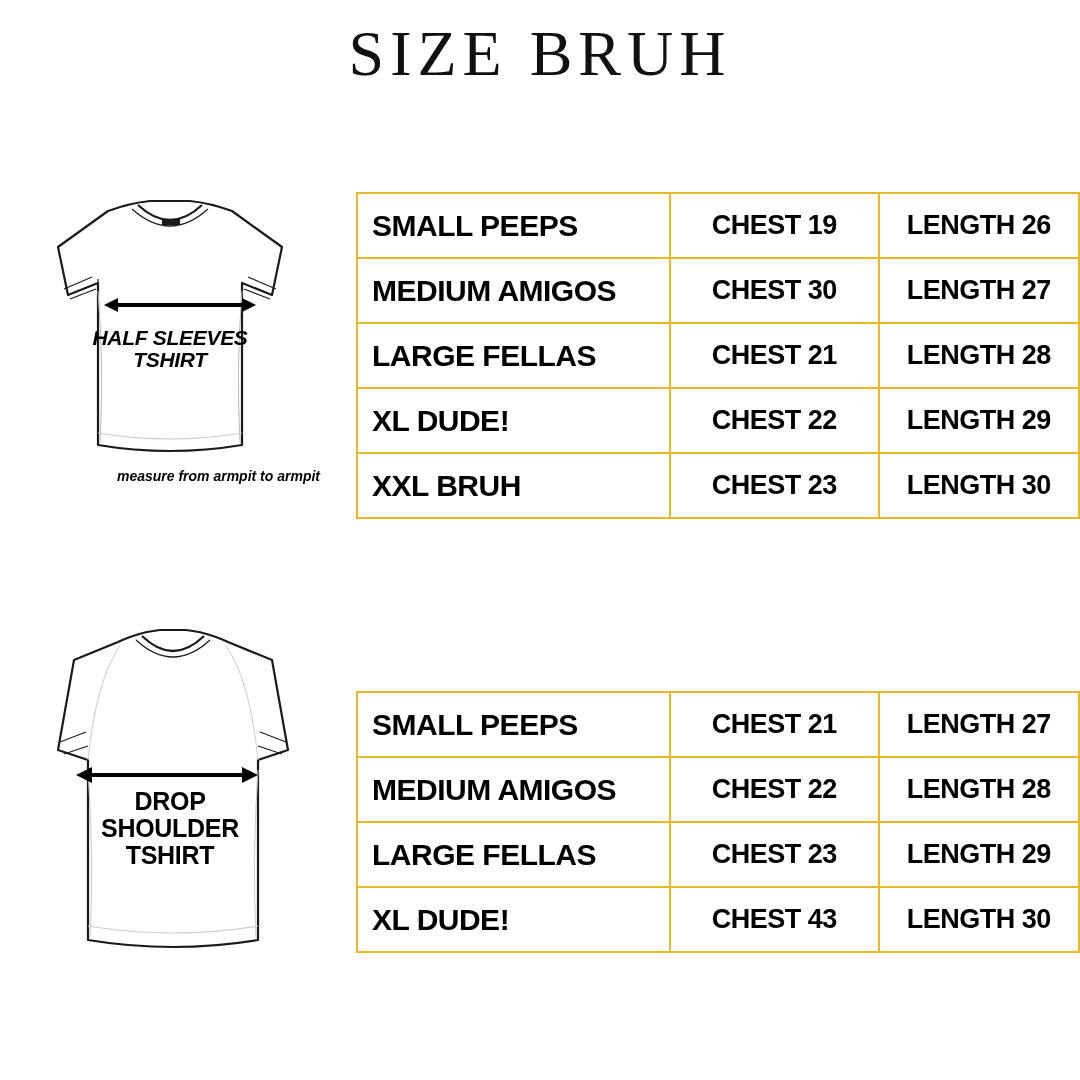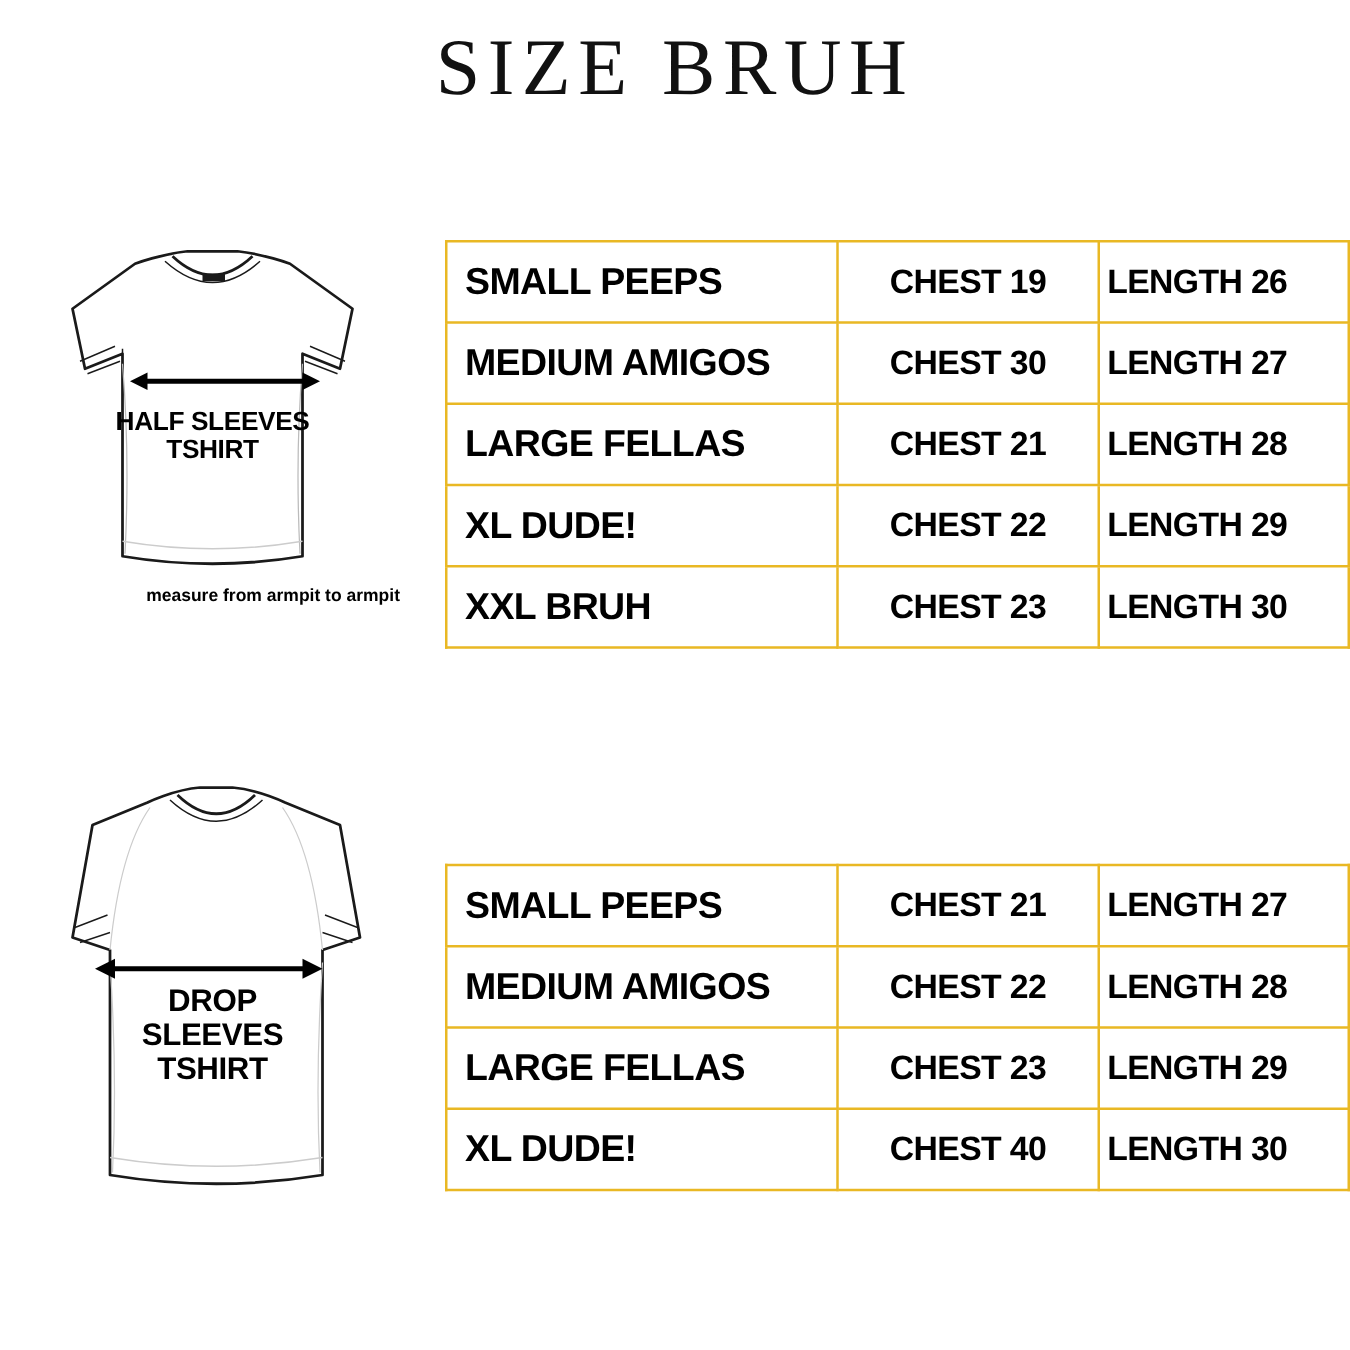--- a/index.html
+++ b/index.html
@@ -57,20 +57,21 @@
   table.size-table td.c-chest {
     width: 196px;
     font-size: 27px;
     text-align: center;
     letter-spacing: -0.5px;
     padding: 0 12px;
   }
   table.size-table td.c-length {
     width: 196px;
     font-size: 27px;
+    text-align: center;
     letter-spacing: -0.5px;
     padding: 0 6px;
   }
   table.size-table tr {
     height: 65px;
   }
 
   
   .shirt-wrap {
     position: relative;
@@ -93,21 +94,21 @@
     font-size: 14px;
     color: #000000;
   }
 </style>
 </head>
 <body>
 
 <div class="page-title">SIZE BRUH</div>
 
 <div class="block" style="left:20px; top:195px; width:300px; height:300px;">
-  <div class="shirt-wrap" style="width:300px;height:300px;">
+  <div class="shirt-wrap" style="width:300px;height:300px;font-style:italic;">
     <svg width="300" height="300" viewBox="0 0 300 300">
 
       <path d="M88,16 C88,16 110,8 130,6 L170,6 C190,8 212,16 212,16
                L262,52 L252,100 L222,88 L222,250
                Q150,262 78,250 L78,88 L48,100 L38,52 Z" fill="#ffffff" stroke="#1a1a1a" stroke-width="2.2" stroke-linejoin="round"></path>
 
       <path d="M118,10 Q150,40 182,10" fill="none" stroke="#1a1a1a" stroke-width="2.2"></path>
       <path d="M112,14 Q150,48 188,14" fill="none" stroke="#1a1a1a" stroke-width="1.2"></path>
 
       <path d="M78,88 L78,84" stroke="#1a1a1a" stroke-width="1.2"></path>
@@ -194,21 +195,21 @@
       <path d="M78,306 Q163,320 248,306" fill="none" stroke="#cccccc" stroke-width="1.2"></path>
 
       <g stroke="#000000" stroke-width="4">
         <line x1="78" y1="155" x2="238" y2="155"></line>
         <polygon points="66,155 82,147 82,163" fill="#000000" stroke="none"></polygon>
         <polygon points="248,155 232,147 232,163" fill="#000000" stroke="none"></polygon>
       </g>
     </svg>
     <div class="shirt-label" style="top:168px; font-size:25px; letter-spacing:-0.3px; width:320px;">
       <div>DROP</div>
-      <div>SLEEVES</div>
+      <div>SHOULDER</div>
       <div>TSHIRT</div>
     </div>
   </div>
 </div>
 
 <div class="block" style="left:356px; top:691px;">
   <table class="size-table">
     <tbody>
       <tr>
         <td class="c-name">SMALL PEEPS</td>
@@ -220,18 +221,18 @@
         <td class="c-chest">CHEST 22</td>
         <td class="c-length">LENGTH 28</td>
       </tr>
       <tr>
         <td class="c-name">LARGE FELLAS</td>
         <td class="c-chest">CHEST 23</td>
         <td class="c-length">LENGTH 29</td>
       </tr>
       <tr>
         <td class="c-name">XL DUDE!</td>
-        <td class="c-chest">CHEST 40</td>
+        <td class="c-chest">CHEST 43</td>
         <td class="c-length">LENGTH 30</td>
       </tr>
     </tbody>
   </table>
 </div>
 
 </body></html>

